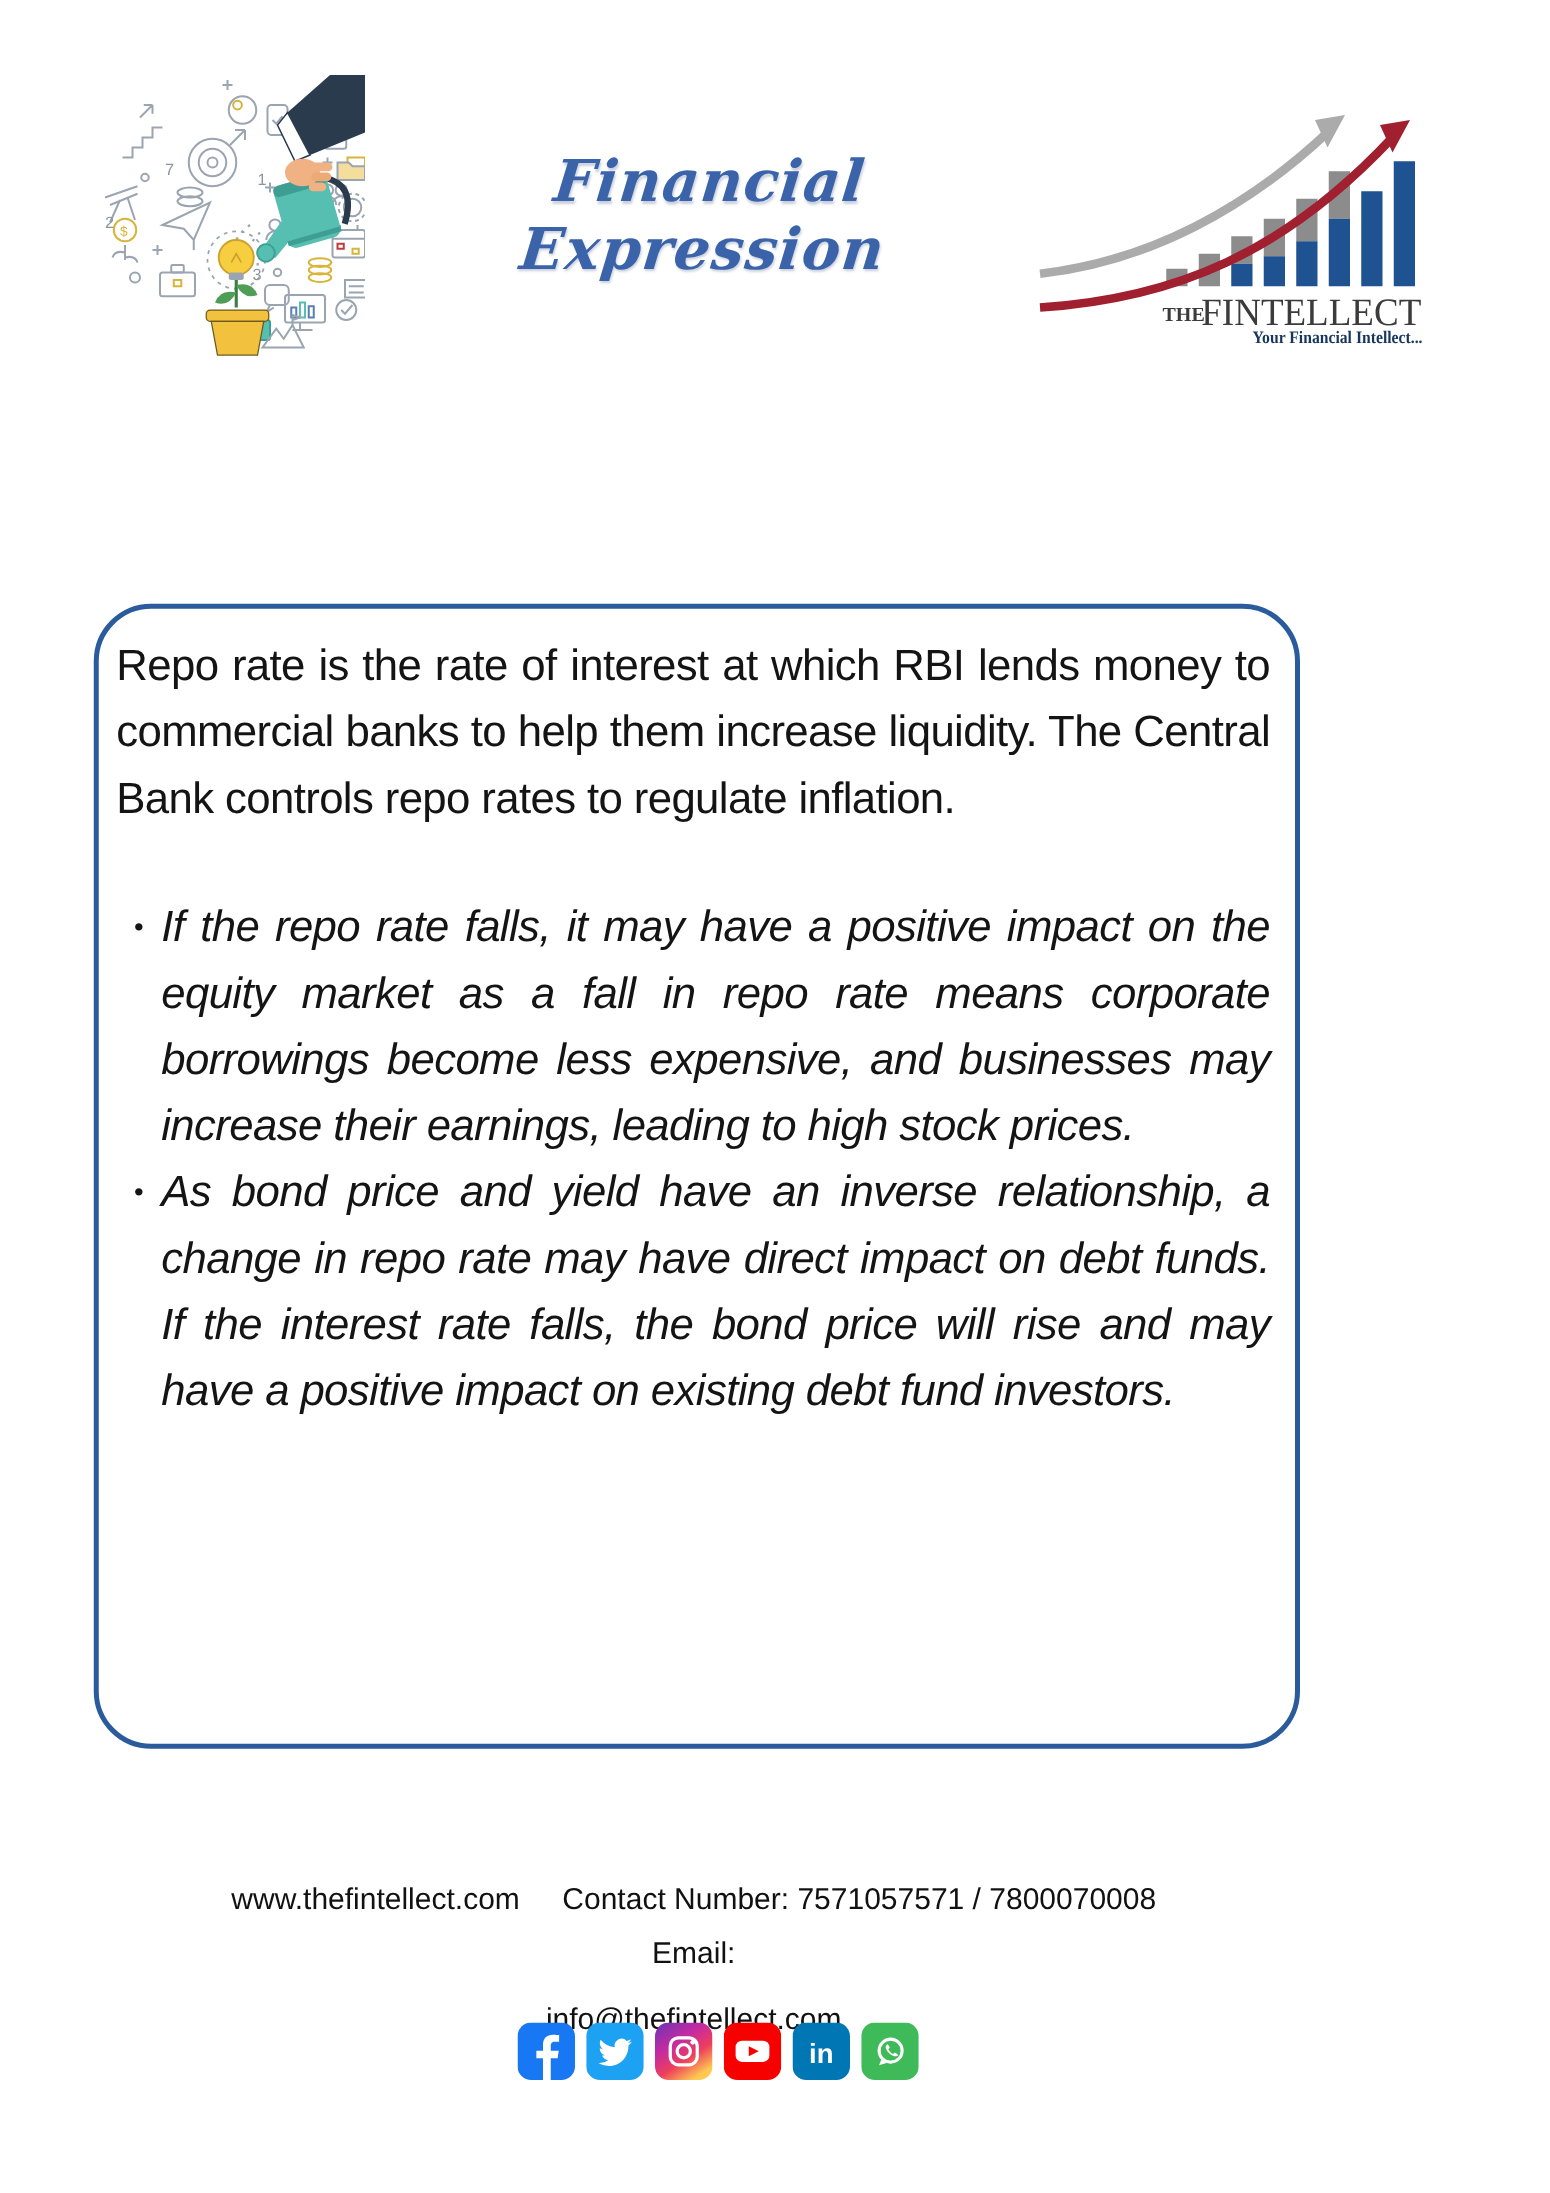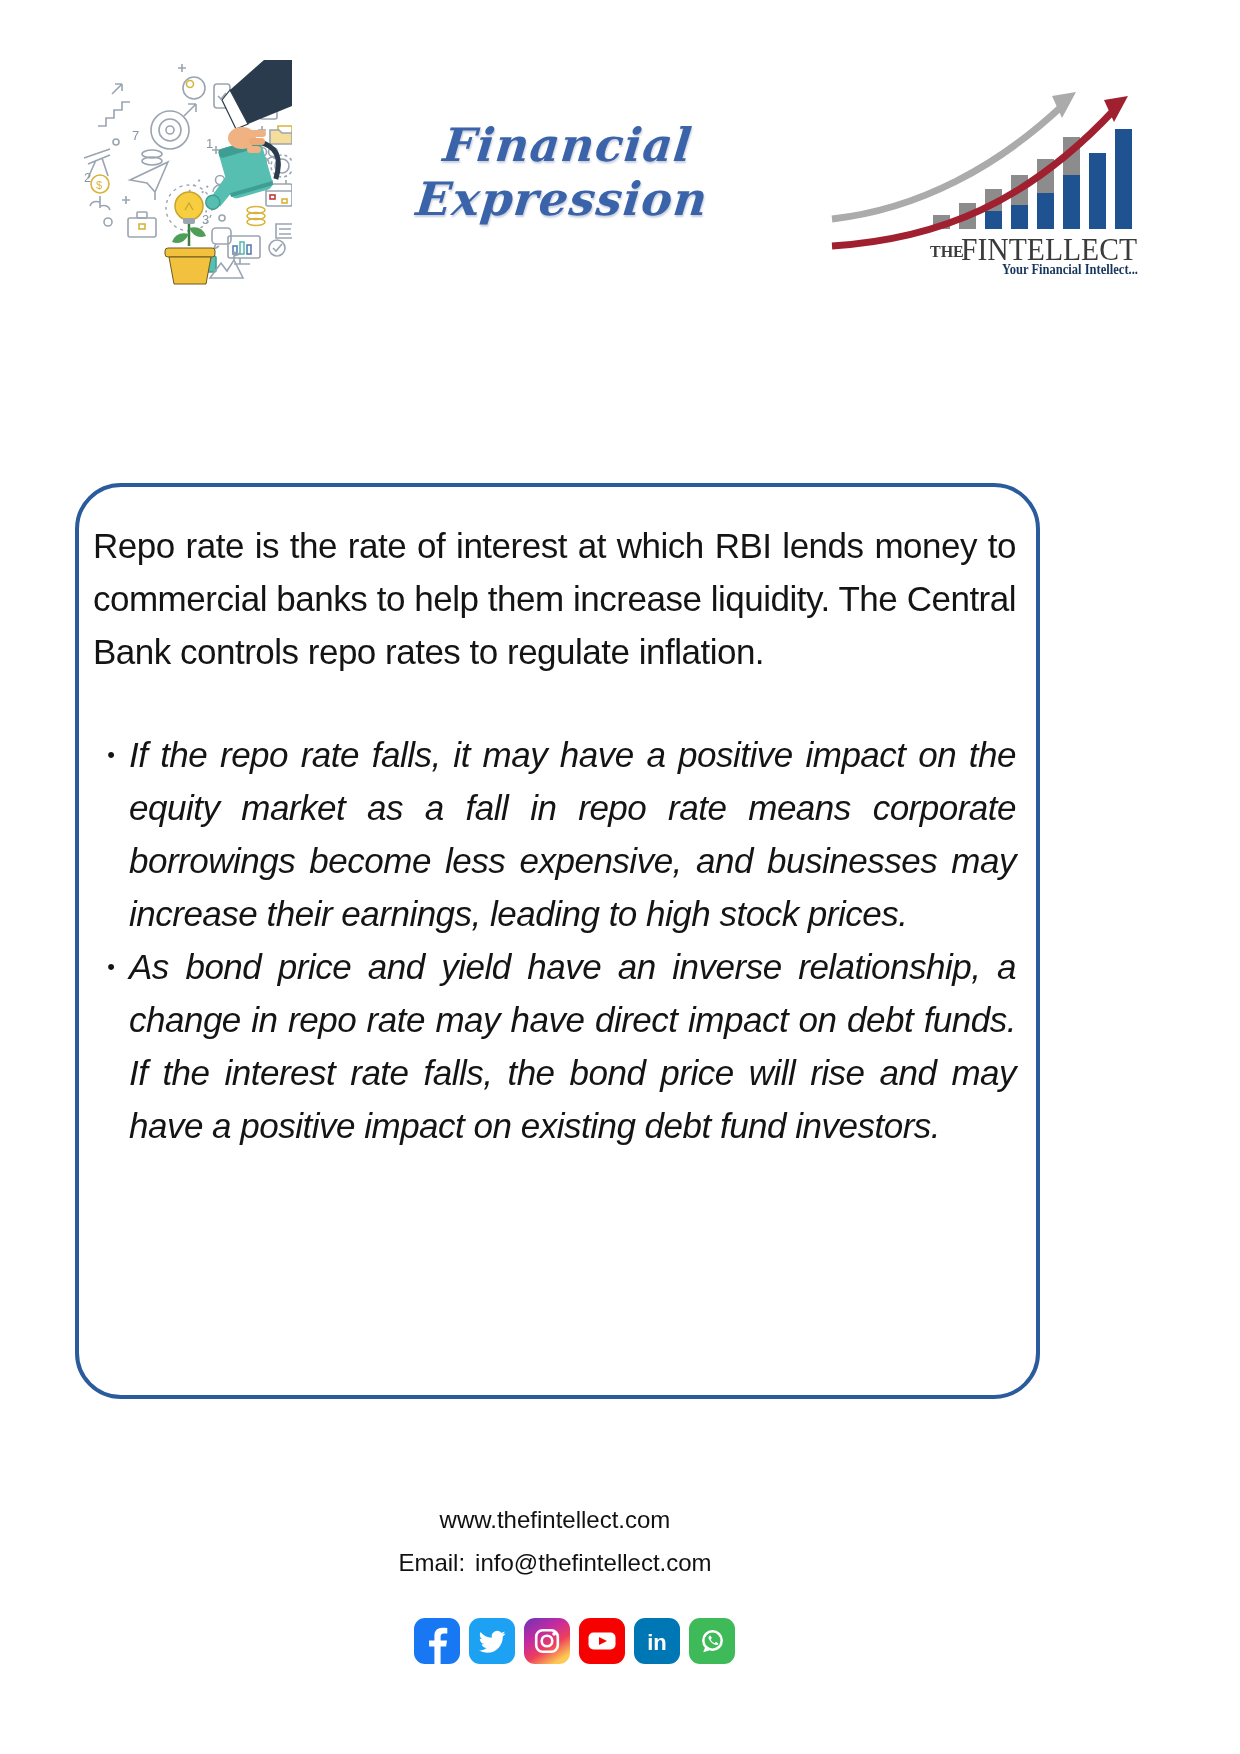--- a/index.html
+++ b/index.html
@@ -28,21 +28,21 @@
   }
   .banner-title {
     color:#ffffff; font-size:37px; font-weight:400; letter-spacing:.5px;
     white-space:nowrap; transform:scaleX(.97);
   }
 
   
   .content-box {
     position:absolute; left:75px; top:483px; width:965px; height:916px;
     border:4px solid #2a5b9c; border-radius:46px;
-    padding:32px 20px 0 14px; overflow:hidden;
+    padding:19px 20px 0 14px; overflow:hidden;
   }
   .intro {
     font-size:35px; line-height:53px; letter-spacing:-.5px;
     text-align:justify; color:#141414;
   }
   .bullet-list { margin-top:50px; list-style:none; }
   .bullet-item { display:flex; }
   .bullet-dot {
     width:36px; min-width:36px; text-align:center;
     font-size:22px; line-height:53px; color:#141414;
@@ -51,21 +51,21 @@
     flex:1; font-size:35px; line-height:53px; letter-spacing:-.5px;
     text-align:justify; color:#141414;font-style:italic;
   }
 
   
   .footer-contact {
     position:absolute; left:70px; top:1498px; width:970px;
     text-align:center; font-size:24px; line-height:43px; color:#111;
   }
   .contact-row { display:flex; justify-content:center; gap:34px; }
-  .email-row  { display:flex; justify-content:center; gap:10px; }
+  .email-row  { display:flex; justify-content:center; gap:10px;flex-direction:column; }
 
   .social-row {
     position:absolute; left:0; top:1618px; width:1149px;
     display:flex; justify-content:center; gap:9px;
   }
   .social-icon { width:46px; height:46px; display:block; cursor:pointer; }
 </style>
 </head>
 <body>
 
@@ -246,20 +246,24 @@
       <li class="bullet-item">
         <span class="bullet-dot">•</span>
         <span class="bullet-text">As bond price and yield have an inverse relationship, a change in repo rate may have direct impact on debt funds. If the interest rate falls, the bond price will rise and may have a positive impact on existing debt fund investors.</span>
       </li>
     </ul>
   </div>
 
   <div class="footer-contact">
     <div class="contact-row">
       <span>www.thefintellect.com</span>
+      <span>
+        <span>Contact Number:</span>
+        <span>7571057571 / 7800070008</span>
+      </span>
     </div>
     <div class="email-row">
       <span>Email:</span>
       <span>info@thefintellect.com</span>
     </div>
   </div>
 
   <div class="social-row">
 
     <svg class="social-icon" viewBox="0 0 46 46">

